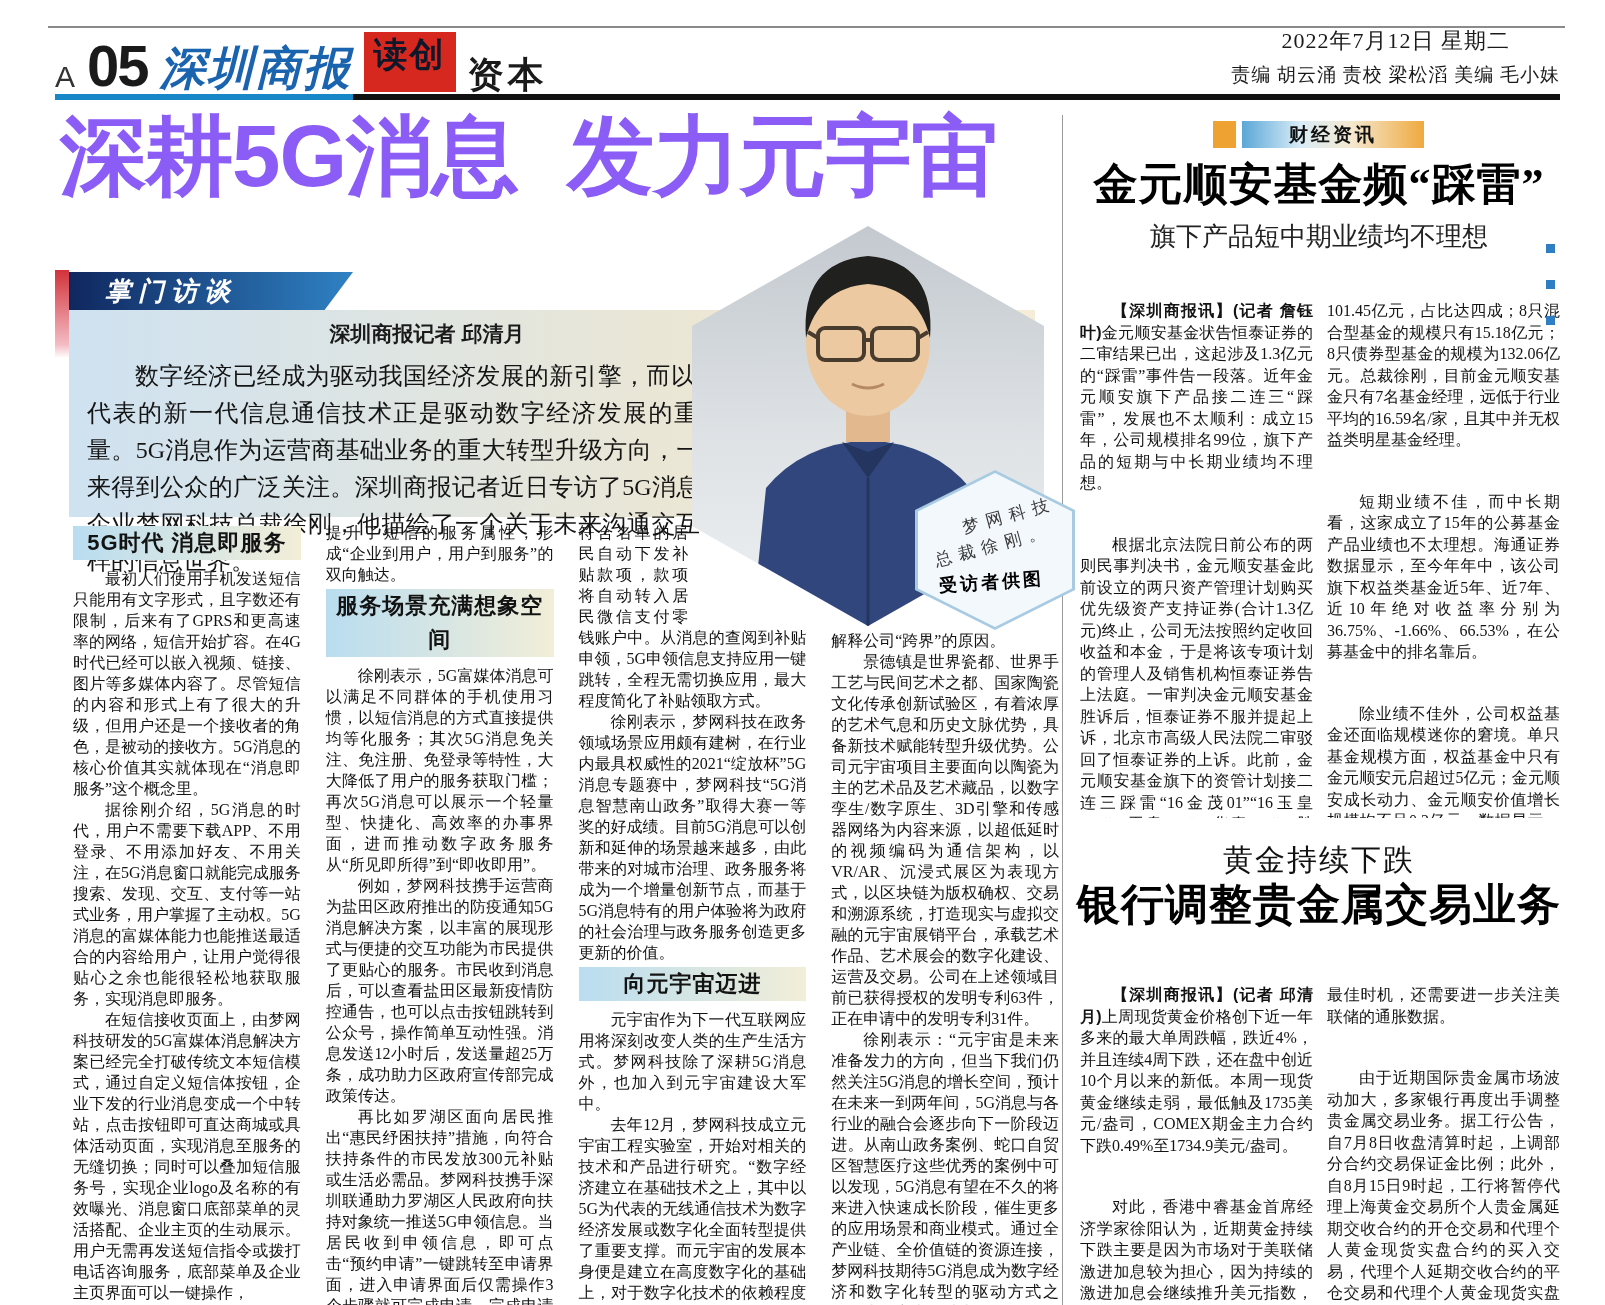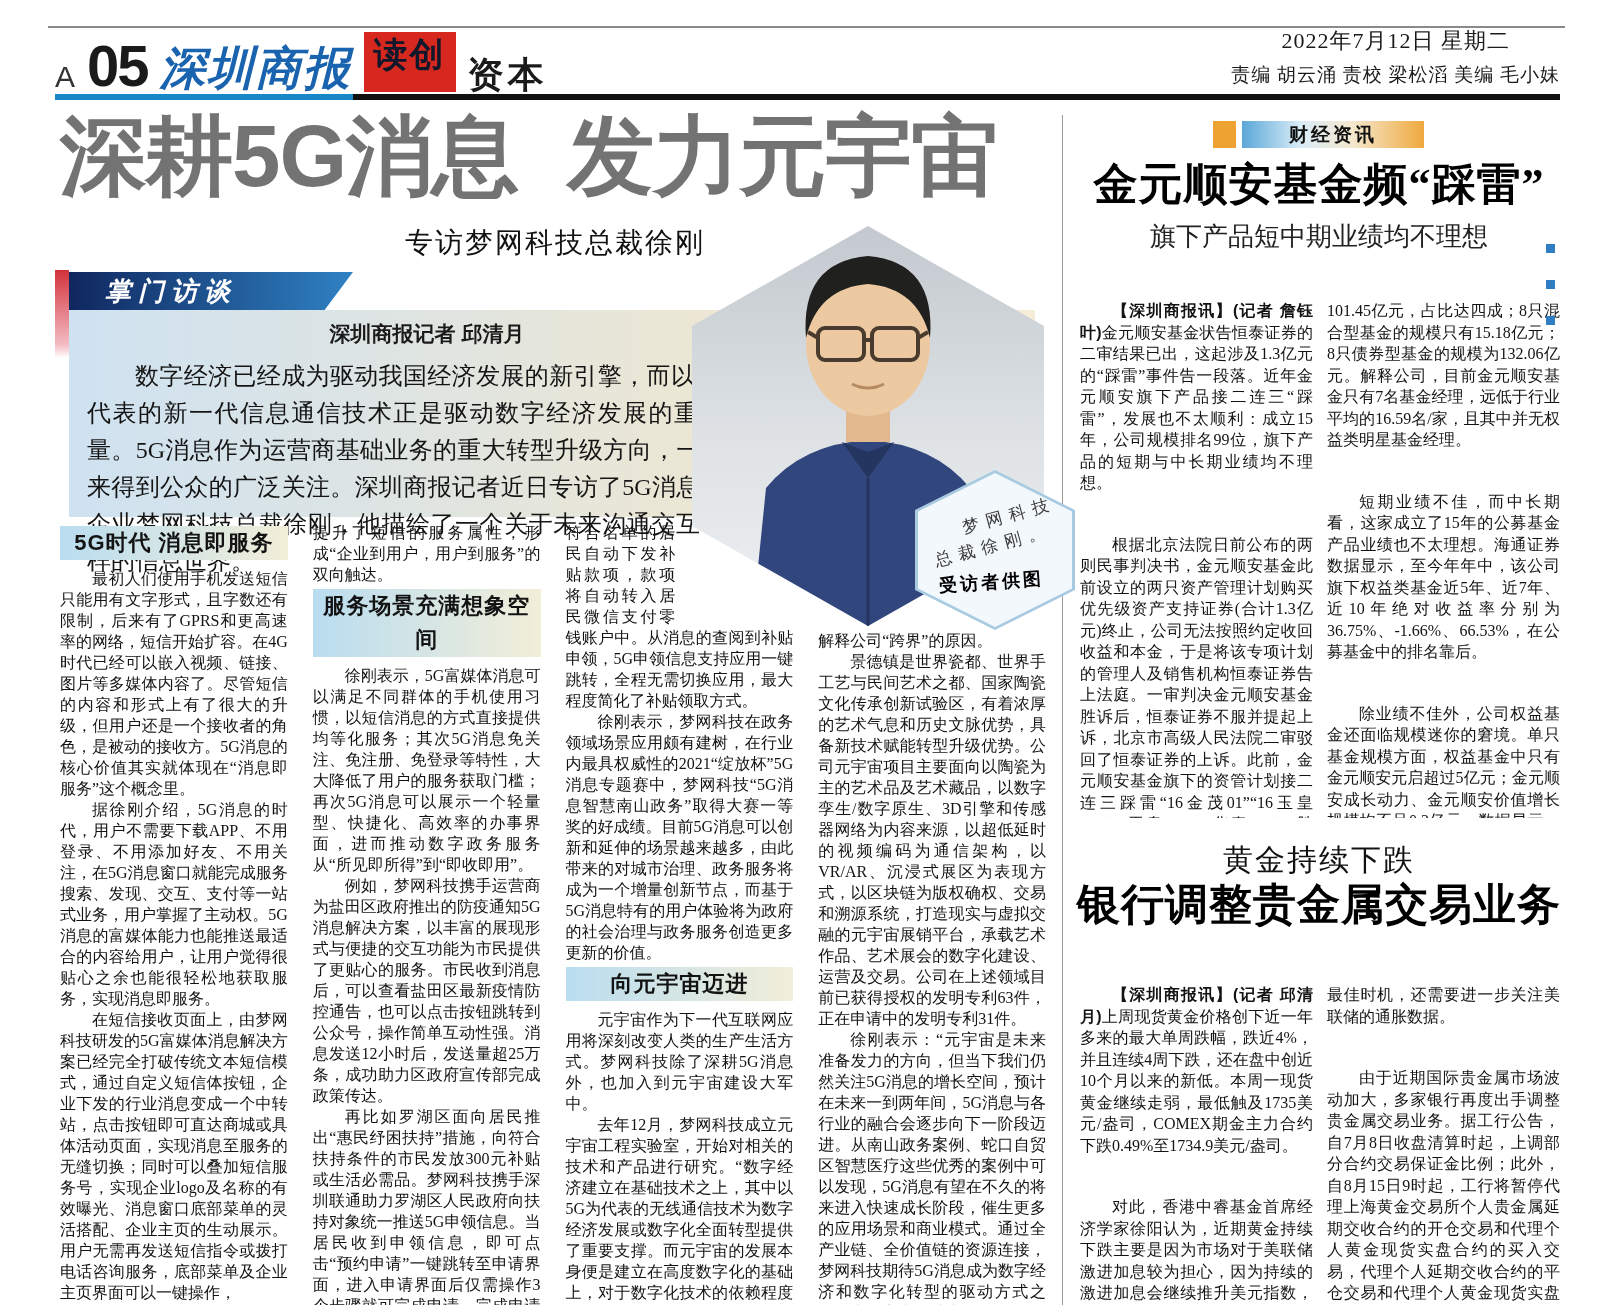--- a/index.html
+++ b/index.html
@@ -22,21 +22,21 @@
   .header-meta { text-align:center; padding-bottom:4px; }
   .header-meta .date { font-size:22px; letter-spacing:1px; }
   .header-meta .editors { font-size:19px; margin-top:6px; letter-spacing:1px; }
   .rule-blue  { position:absolute; left:55px;  top:94px; width:298px;  height:6px; background:#1787c8; }
   .rule-black { position:absolute; left:353px; top:94px; width:1207px; height:6px; background:#111; }
   .vsep { position:absolute; left:1062px; top:115px; width:1px; height:1190px; background:#9a9a9a; }
 
   
   .headline1 { position:absolute; left:60px; top:110px; width:995px;
     font-family:"Liberation Sans",sans-serif; font-weight:900; font-size:87px; line-height:1.05;
-    letter-spacing:-1px; word-spacing:26px; color:#737373; white-space:nowrap; }
+    letter-spacing:-1px; word-spacing:26px; color:#8b5cf6; white-space:nowrap; }
   .subtitle1 { position:absolute; left:60px; top:224px; width:990px; text-align:center;
     font-size:28px; color:#111; letter-spacing:2px; }
   .banner-accent { position:absolute; left:55px; top:270px; width:14px; height:88px;
     background:linear-gradient(180deg,#d2323a,#f4bcc4 85%,rgba(244,188,196,0)); }
   .banner { position:absolute; left:69px; top:272px; width:284px; height:38px;
     background:linear-gradient(90deg,#10275f,#2f82c4); clip-path:polygon(0 0,100% 0,90% 100%,0 100%);
     color:#fff; font-family:"Liberation Sans",sans-serif; font-style:italic; font-weight:900;
     font-size:26px; line-height:38px; padding-left:36px; letter-spacing:7px; }
   .intro-box { position:absolute; left:69px; top:310px; width:966px; height:207px;
     background:linear-gradient(90deg,#cfe2f1,#eee7d2 70%,#f5edd8); padding:6px 18px; }
@@ -52,21 +52,21 @@
     clip-path:polygon(50% 0%,100% 25%,100% 75%,50% 100%,0% 75%,0% 25%); background:#a9cbe2; }
   .caption-hex .inner { position:absolute; left:3px; top:3px; right:3px; bottom:3px;
     clip-path:polygon(50% 0%,100% 25%,100% 75%,50% 100%,0% 75%,0% 25%); background:#f3f8fc; }
   .cap-line { position:absolute; white-space:nowrap; font-size:17px; letter-spacing:7px; color:#3a3a3a; }
   .cap-line.l1 { top:34px; left:46px; transform:rotate(-15deg); }
   .cap-line.l2 { top:64px; left:18px; transform:rotate(-15deg); }
   .cap-line.l3 { top:100px; left:24px; transform:rotate(-4deg);
     font-family:"Liberation Sans",sans-serif; font-weight:bold; color:#000; letter-spacing:3px; font-size:18px; }
 
   
-  .cols { position:absolute; left:60px; top:522px; width:986px; height:783px; overflow:hidden;
+  .cols { position:absolute; left:73px; top:522px; width:986px; height:783px; overflow:hidden;
     display:flex; gap:25px; }
   .col { flex:1 1 0; font-size:16px; line-height:21px; text-align:justify; color:#131313; }
   .col p { text-indent:2em; }
   .col p.no-indent { text-indent:0; }
   .col-heading { font-family:"Liberation Sans",sans-serif; font-weight:bold; font-size:22px;
     line-height:34px; text-align:center; letter-spacing:1px; margin:4px 0 8px;
     background:linear-gradient(90deg,#b9ddf0,#f2eed8); }
   .col4 { padding-top:108px; }
   .hex-spacer { float:right; width:118px; height:102px; }
 
@@ -111,21 +111,20 @@
     <div class="header-meta">
       <div class="date">2022年7月12日 星期二</div>
       <div class="editors">责编 胡云涌 责校 梁松滔 美编 毛小妹</div>
     </div>
   </header>
   <div class="rule-blue"></div>
   <div class="rule-black"></div>
   <div class="vsep"></div>
 
   <h1 class="headline1">深耕5G消息 发力元宇宙</h1>
-  <div class="subtitle1">专访梦网科技总裁徐刚</div>
 
   <div class="banner-accent"></div>
   <div class="banner">掌门访谈</div>
 
   <div class="intro-box">
     <div class="byline">深圳商报记者 邱清月</div>
     <div class="intro-text">数字经济已经成为驱动我国经济发展的新引擎，而以5G为代表的新一代信息通信技术正是驱动数字经济发展的重要力量。5G消息作为运营商基础业务的重大转型升级方向，一直以来得到公众的广泛关注。深圳商报记者近日专访了5G消息头部企业梦网科技总裁徐刚，他描绘了一个关于未来沟通交互不一样的信息世界。</div>
   </div>
 
   <div class="photo-hex">
@@ -187,21 +186,21 @@
   <h2 class="headline2">金元顺安基金频“踩雷”</h2>
   <div class="sub2">旗下产品短中期业绩均不理想</div>
 
   <div class="art-cols art2">
     <div class="art-col">
       <p><span class="lead">【深圳商报讯】(记者 詹钰叶)</span><span>金元顺安基金状告恒泰证券的二审结果已出，这起涉及1.3亿元的“踩雷”事件告一段落。近年金元顺安旗下产品接二连三“踩雷”，发展也不太顺利：成立15年，公司规模排名99位，旗下产品的短期与中长期业绩均不理想。</span></p>
       <p>根据北京法院日前公布的两则民事判决书，金元顺安基金此前设立的两只资产管理计划购买优先级资产支持证券(合计1.3亿元)终止，公司无法按照约定收回收益和本金，于是将该专项计划的管理人及销售机构恒泰证券告上法庭。一审判决金元顺安基金胜诉后，恒泰证券不服并提起上诉，北京市高级人民法院二审驳回了恒泰证券的上诉。此前，金元顺安基金旗下的资管计划接二连三踩雷“16金茂01”“16玉皇03”“16玉皇04”“16华泰02”“16胜通01”等债券。</p>
       <p>金元顺安基金旗下共有18只基金，以“固收+”产品为主。其中，2只货币型基金的规模达到</p>
     </div>
     <div class="art-col">
-      <p class="no-indent">101.45亿元，占比达四成；8只混合型基金的规模只有15.18亿元；8只债券型基金的规模为132.06亿元。解释公司，目前金元顺安基金只有7名基金经理，远低于行业平均的16.59名/家，且其中并无权益类明星基金经理。</p>
+      <p class="no-indent">101.45亿元，占比达四成；8只混合型基金的规模只有15.18亿元；8只债券型基金的规模为132.06亿元。总裁徐刚，目前金元顺安基金只有7名基金经理，远低于行业平均的16.59名/家，且其中并无权益类明星基金经理。</p>
       <p>短期业绩不佳，而中长期看，这家成立了15年的公募基金产品业绩也不太理想。海通证券数据显示，至今年年中，该公司旗下权益类基金近5年、近7年、近10年绝对收益率分别为36.75%、-1.66%、66.53%，在公募基金中的排名靠后。</p>
       <p>除业绩不佳外，公司权益基金还面临规模迷你的窘境。单只基金规模方面，权益基金中只有金元顺安元启超过5亿元；金元顺安成长动力、金元顺安价值增长规模均不足0.2亿元。数据显示，公司年内共发行了两只基金，其中一只债基发行失败，另一只基金金元顺安行业精选尽管顺利成立，但募集规模仅为2.24亿元，勉强越过2亿元的成立门槛。</p>
     </div>
   </div>
 
   <div class="kicker3">黄金持续下跌</div>
   <h2 class="headline3">银行调整贵金属交易业务</h2>
 
   <div class="art-cols art3">
     <div class="art-col">

